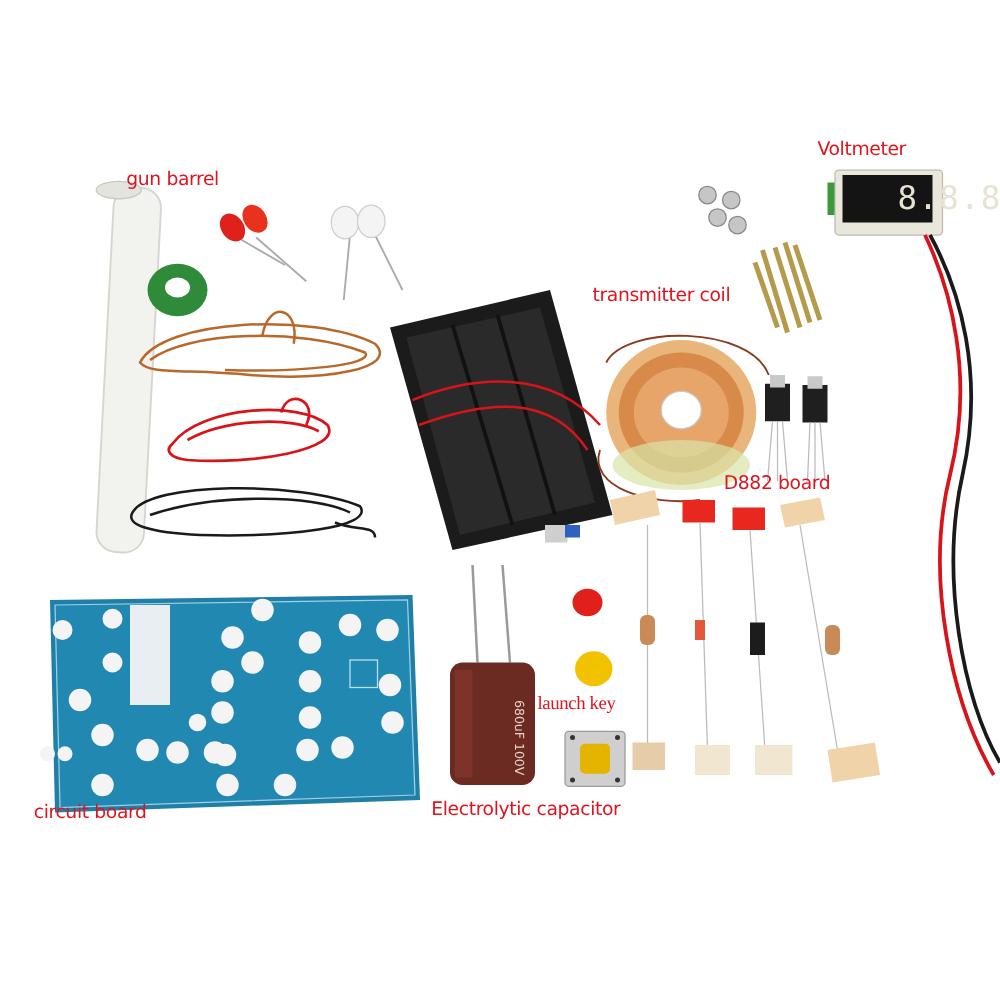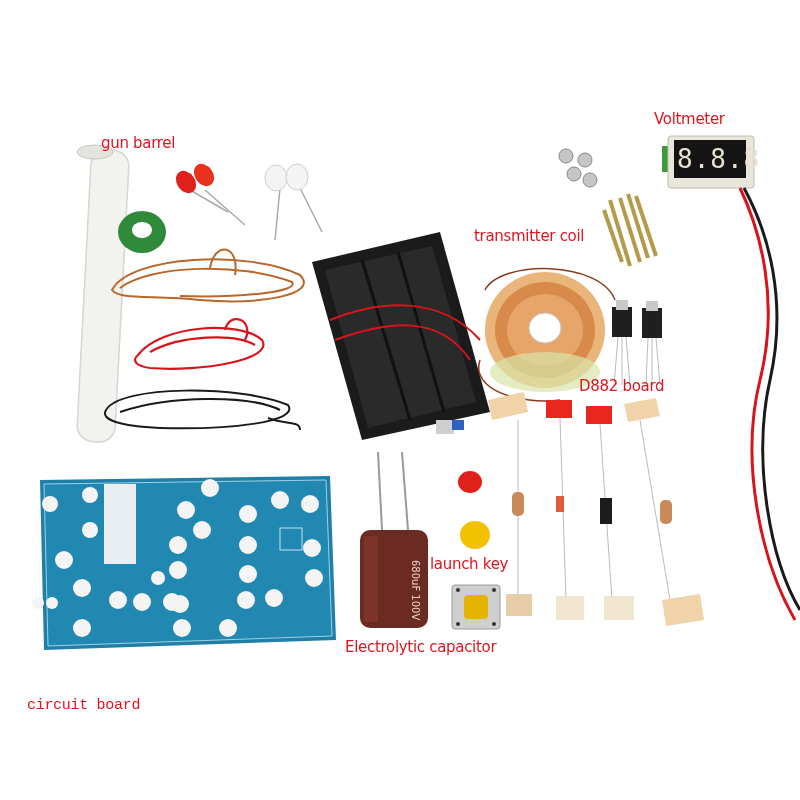--- a/index.html
+++ b/index.html
@@ -1,17 +1,17 @@
 <!DOCTYPE html>
 <html><head>
 <meta charset="utf-8">
 <style>
   html, body { margin:0; padding:0; }
   body { width:800px; height:800px; background:#ffffff; position:relative; overflow:hidden; font-family:"DejaVu Sans", sans-serif; }
-  .abs { position:absolute; }
+  .abs { position:absolute;margin-left:41px; }
   .label { position:absolute; color:#e0141e; font-family:"DejaVu Sans", sans-serif; font-size:15px; white-space:nowrap; letter-spacing:-0.3px; }
   svg { position:absolute; left:0; top:0; }
 </style>
 </head>
 <body>
 
 <svg width="800" height="800" viewBox="0 0 800 800">
 
   <g>
     <rect x="84" y="150" width="38" height="292" rx="16" fill="#f2f2ee" stroke="#d6d6d0" stroke-width="1.5" transform="rotate(3 103 296)"></rect>
@@ -188,17 +188,17 @@
         <circle cx="274" cy="598" r="9"></circle>
     </g>
     <rect x="280" y="528" width="22" height="22" fill="none" stroke="#bfe1ef"></rect>
   </g>
 </svg>
 
 <div class="label" style="left:57px; top:134px;margin-left:44px;">gun barrel</div>
 <div class="label" style="left:654px; top:110px;">Voltmeter</div>
 <div class="label" style="left:474px; top:227px;">transmitter coil</div>
 <div class="label" style="left:579px; top:377px;">D882 board</div>
-<div class="label" style="left:430px; top:555px;">launch key</div>
+<div class="label" style="left:430px; top:555px;font-family:Liberation Serif, serif;">launch key</div>
 <div class="label" style="left:345px; top:638px;text-align:right;">Electrolytic capacitor</div>
-<div class="label" style="left:27px; top:697px;font-family:Liberation Mono, monospace;">circuit board</div>
+<div class="label" style="left:27px; top:640px;">circuit board</div>
 
 <div class="abs" style="left:677px; top:142px; width:66px; height:34px; color:#e8e2d0; font-family:'DejaVu Sans Mono', monospace; font-size:26px; line-height:34px; text-align:center; letter-spacing:1px;">8.8.8</div>
 
 </body></html>

